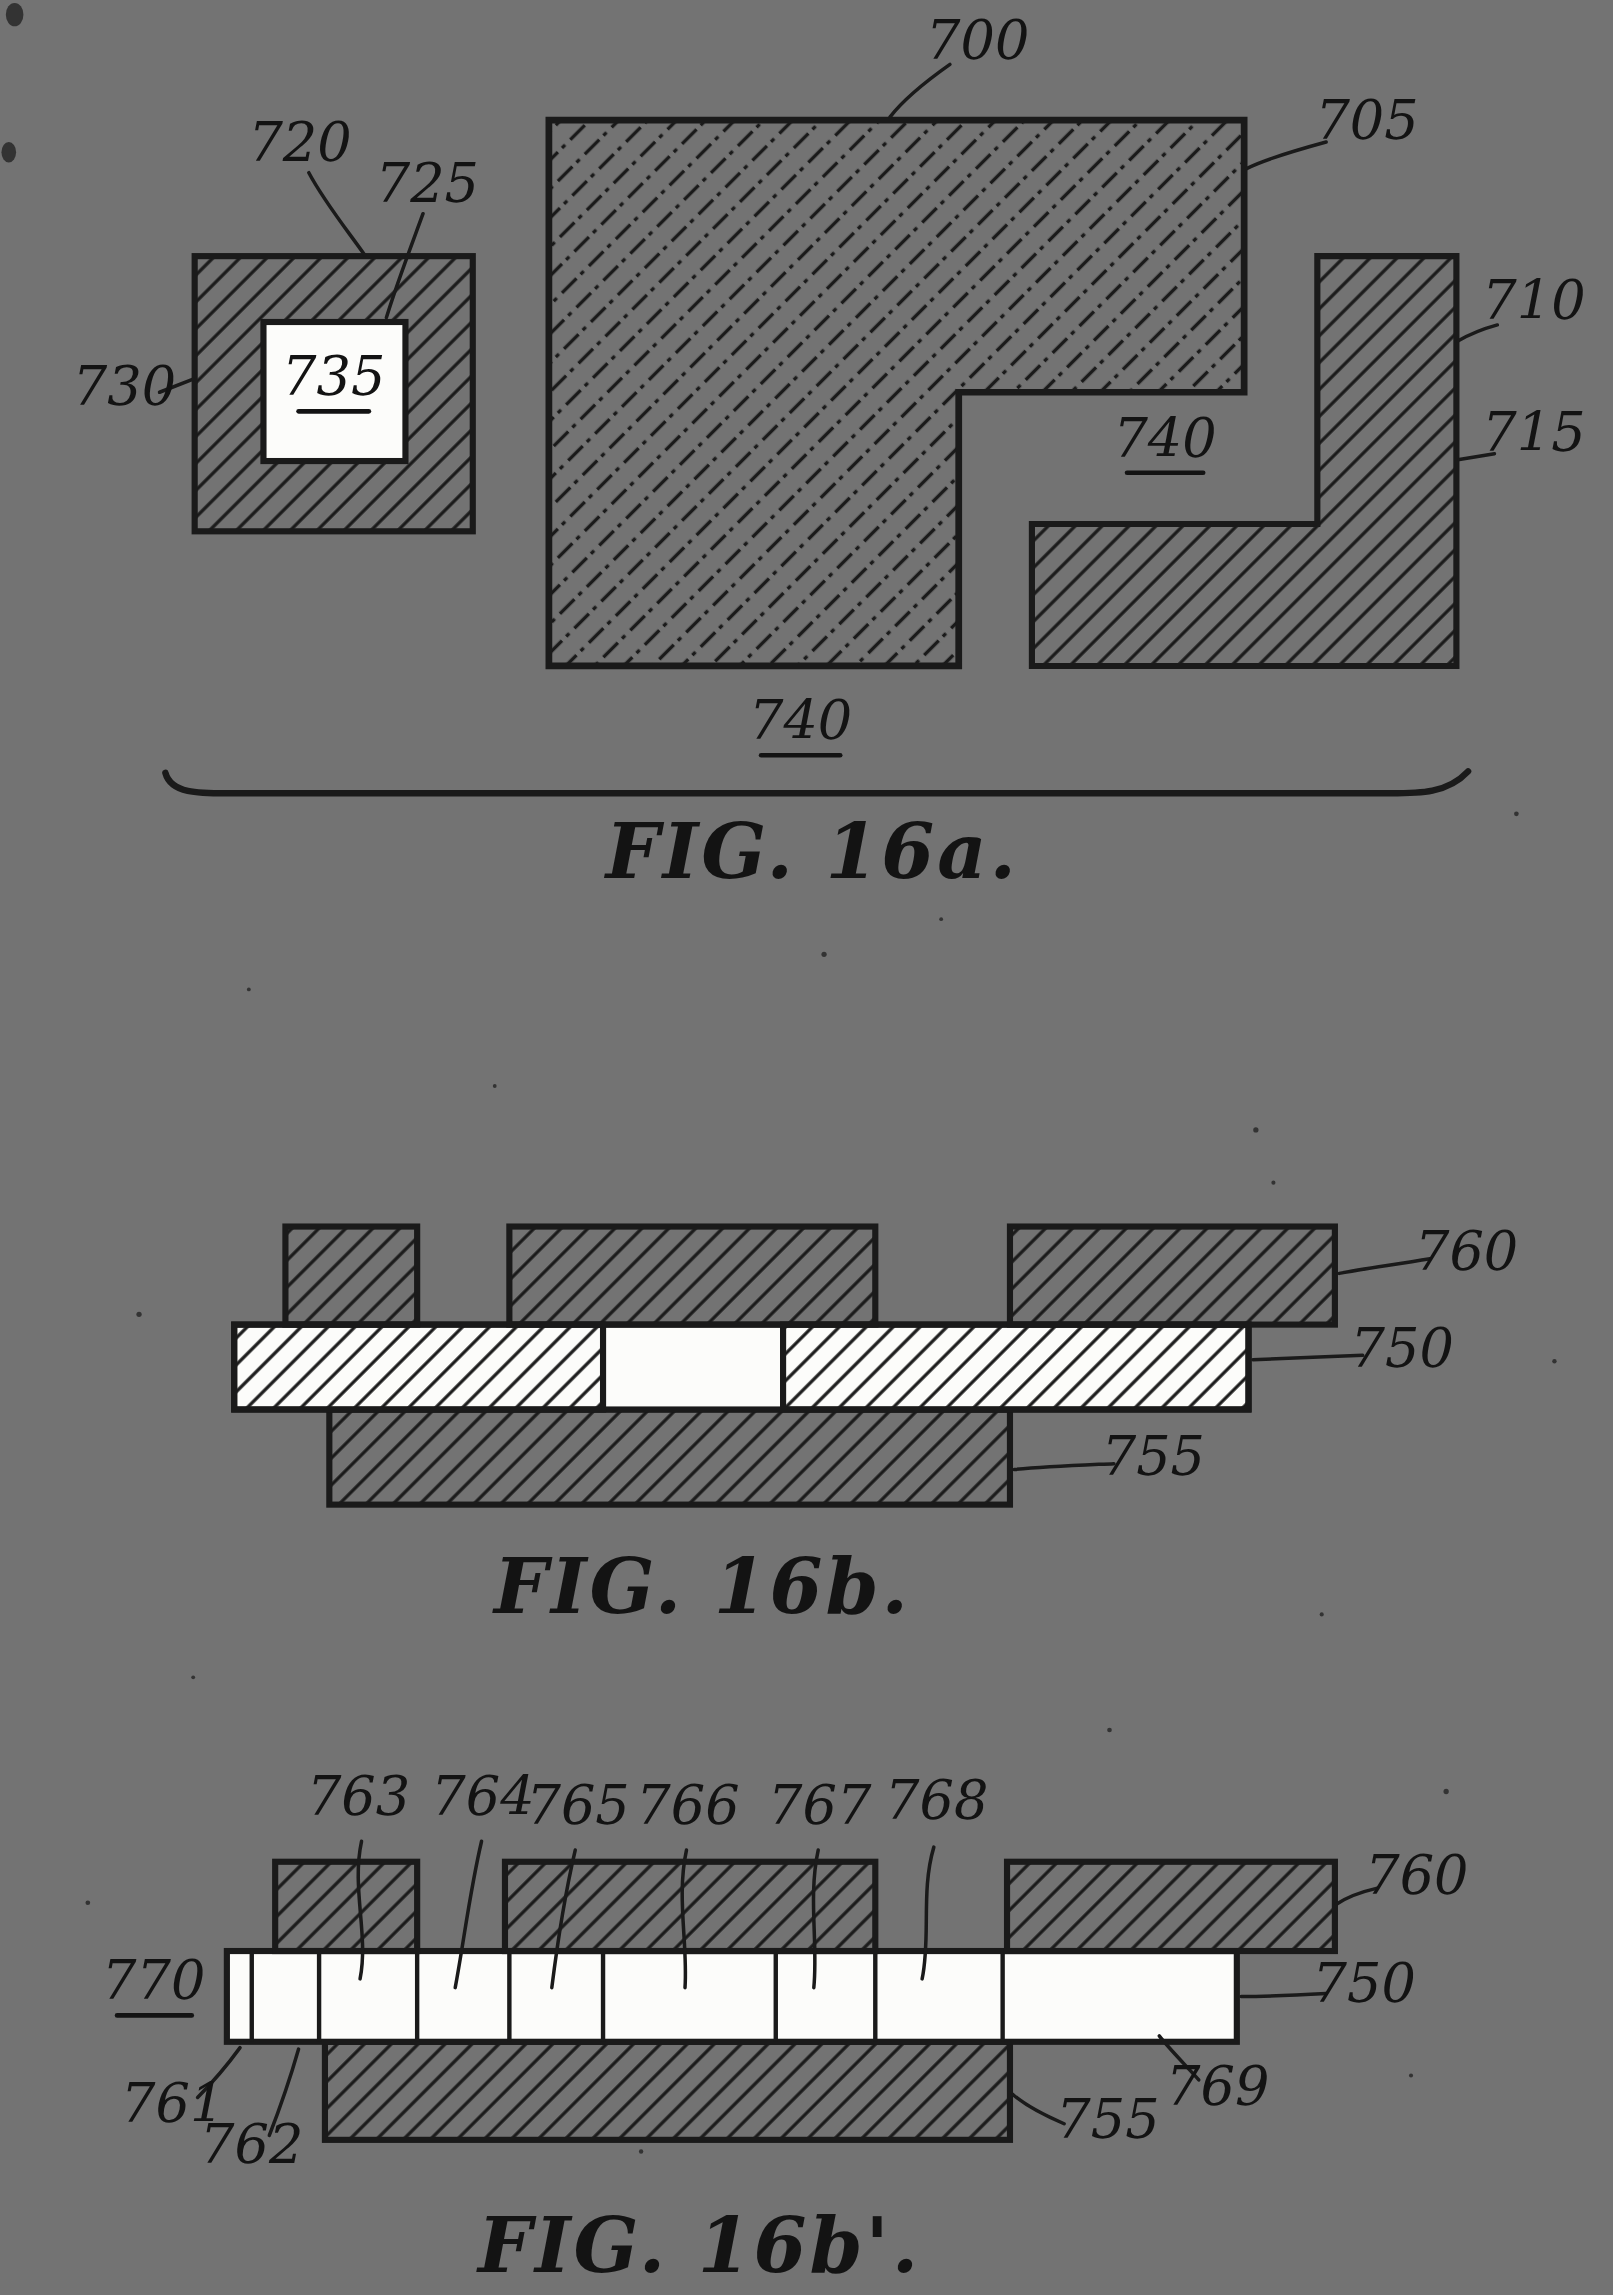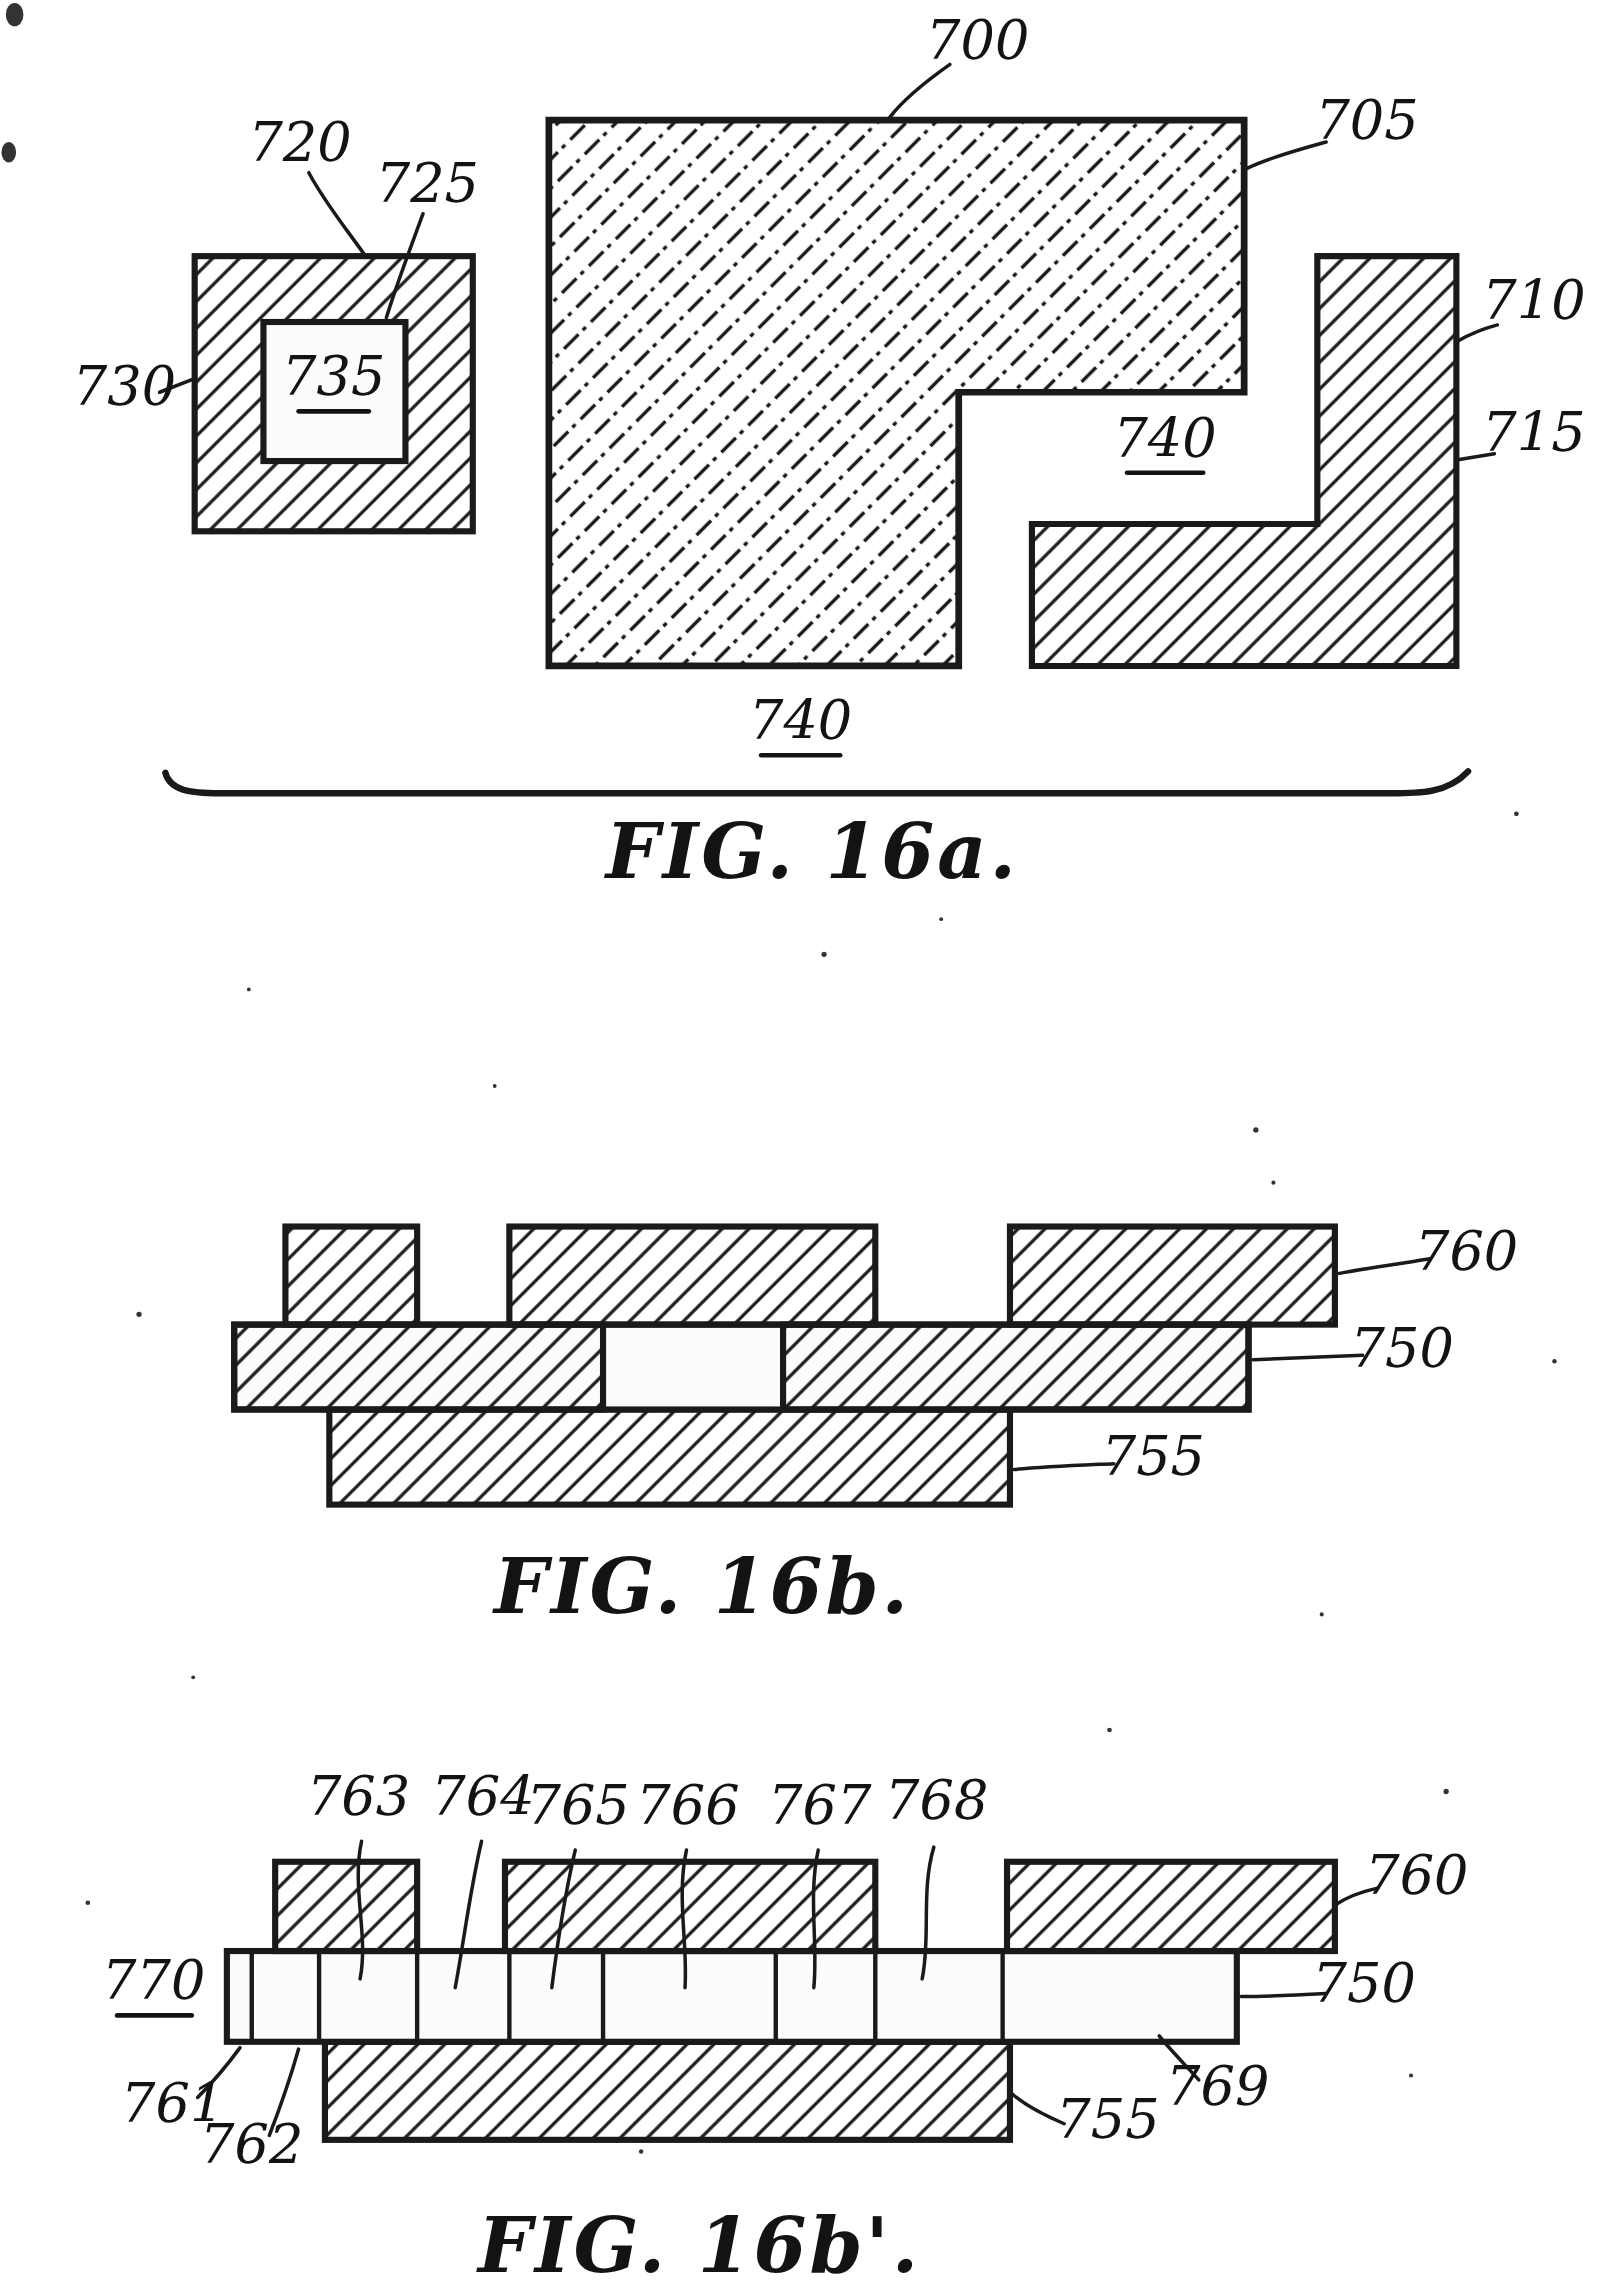--- a/index.html
+++ b/index.html
@@ -1,16 +1,16 @@
 <!DOCTYPE html>
 <html style="font-size:12.4px"><head>
 <meta charset="utf-8">
 <style>
   html,body{margin:0;padding:0;background:#e9e9e6;}
-  .page{width:1613px;height:2295px;background:#ffffff;position:relative;overflow:hidden;}
+  .page{width:1613px;height:2295px;background:#737373;position:relative;overflow:hidden;}
   .page svg{display:block;width:1613px;height:2295px;}
   .shape{fill:url(#hatch);stroke:#1a1a1a;stroke-width:4.2;stroke-linejoin:miter;}
   .shape-dash{fill:url(#hatchDash);stroke:#1a1a1a;stroke-width:4.6;stroke-linejoin:miter;}
   .blank{fill:#fcfcfa;stroke:#1a1a1a;stroke-width:4.2;}
   .leader{fill:none;stroke:#1a1a1a;stroke-width:2.4;stroke-linecap:round;}
   .thick{fill:none;stroke:#1a1a1a;stroke-width:4.4;stroke-linecap:round;}
   .divider{fill:none;stroke:#1a1a1a;stroke-width:3;}
   .lbl{font-family:"DejaVu Serif",serif;font-style:italic;font-size:37px;fill:#131313;text-anchor:middle;}
   .caption{font-family:"DejaVu Serif",serif;font-style:italic;font-weight:bold;font-size:52px;fill:#131313;text-anchor:middle;letter-spacing:2px;}
   .ul{stroke:#131313;stroke-width:3.2;stroke-linecap:round;}

